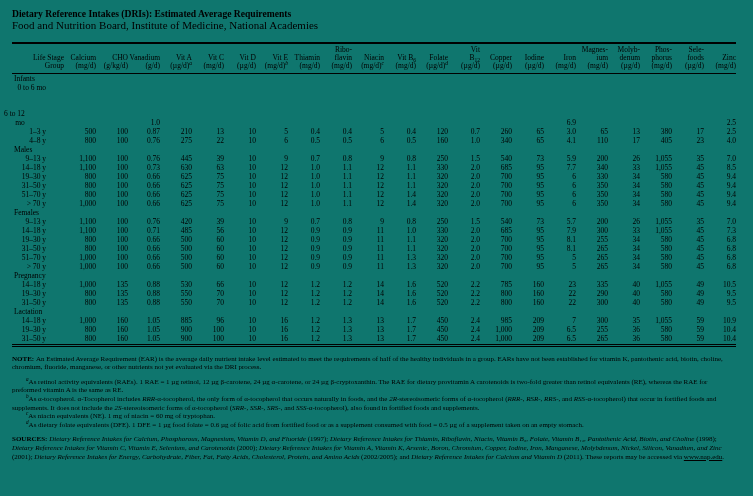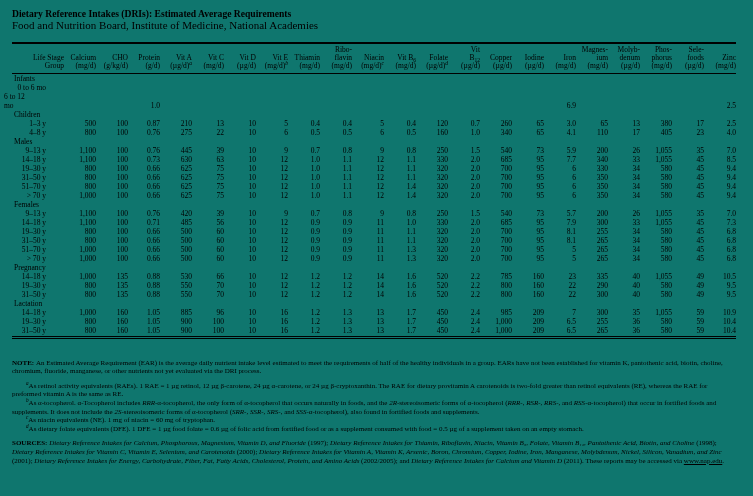--- a/index.html
+++ b/index.html
@@ -24,23 +24,23 @@
   }
   table.dri thead th div{white-space:nowrap;}
   table.dri sub{font-size:5.5px;vertical-align:-1.5px;line-height:0;}
   table.dri sup,.fnmark{font-size:5.5px;vertical-align:3px;line-height:0;font-style:italic;}
   table.dri td{padding:0;line-height:9px;vertical-align:bottom;}
   td.num{text-align:right;padding-right:10px;white-space:nowrap;}
   td.rowlabel{white-space:pre-line;}
   td.rowlabel .lbl{display:inline-block;}
   tr.row-age .lbl{width:34px;text-align:right;}
   tr.row-section .lbl{padding-left:2px;text-align:center;}
-  tr.row-agewrap .lbl{margin-left:-8px;text-align:left;}
+  tr.row-agewrap .lbl{margin-left:-8px;text-align:right;margin-top:17px;}
   tbody tr:last-child td{border-bottom:3px double #000;padding-bottom:1px;}
-  .notes{margin-top:20px;font-size:7px;line-height:8.6px;width:724px;}
+  .notes{margin-top:8px;font-size:7px;line-height:8.6px;width:724px;}
   .para{margin:0;}
   .para.gap-before{margin-top:6px;}
   .para.fn{text-indent:14px;}
   .seg-b{font-weight:bold;}
   .seg-i{font-style:italic;}
   .seg-sup{font-size:5.2px;vertical-align:3px;font-style:italic;line-height:0;}
   .seg-u{text-decoration:underline;}
 </style>
 </head>
 <body>
@@ -82,21 +82,21 @@
           </th>
           <th>
             <div>Calcium</div>
             <div>(mg/d)</div>
           </th>
           <th>
             <div>CHO</div>
             <div>(g/kg/d)</div>
           </th>
           <th>
-            <div>Protein</div>
+            <div>Vanadium</div>
             <div>(g/d)</div>
           </th>
           <th>
             <div>Vit A</div>
             <div>(µg/d)<sup class="fnmark">a</sup></div>
           </th>
           <th>
             <div>Vit C</div>
             <div>(mg/d)</div>
           </th>
@@ -217,23 +217,20 @@
           <td class="num"></td>
           <td class="num"></td>
           <td class="num"></td>
           <td class="num"></td>
           <td class="num">6.9</td>
           <td class="num"></td>
           <td class="num"></td>
           <td class="num"></td>
           <td class="num"></td>
           <td class="num">2.5</td>
-        </tr>
-        <tr class="row-section">
-          <td class="rowlabel" colspan="22"><span class="lbl">Children</span></td>
         </tr>
         <tr class="row-age">
           <td class="rowlabel"><span class="lbl">1–3 y</span></td>
           <td class="num">500</td>
           <td class="num">100</td>
           <td class="num">0.87</td>
           <td class="num">210</td>
           <td class="num">13</td>
           <td class="num">10</td>
           <td class="num">5</td>

